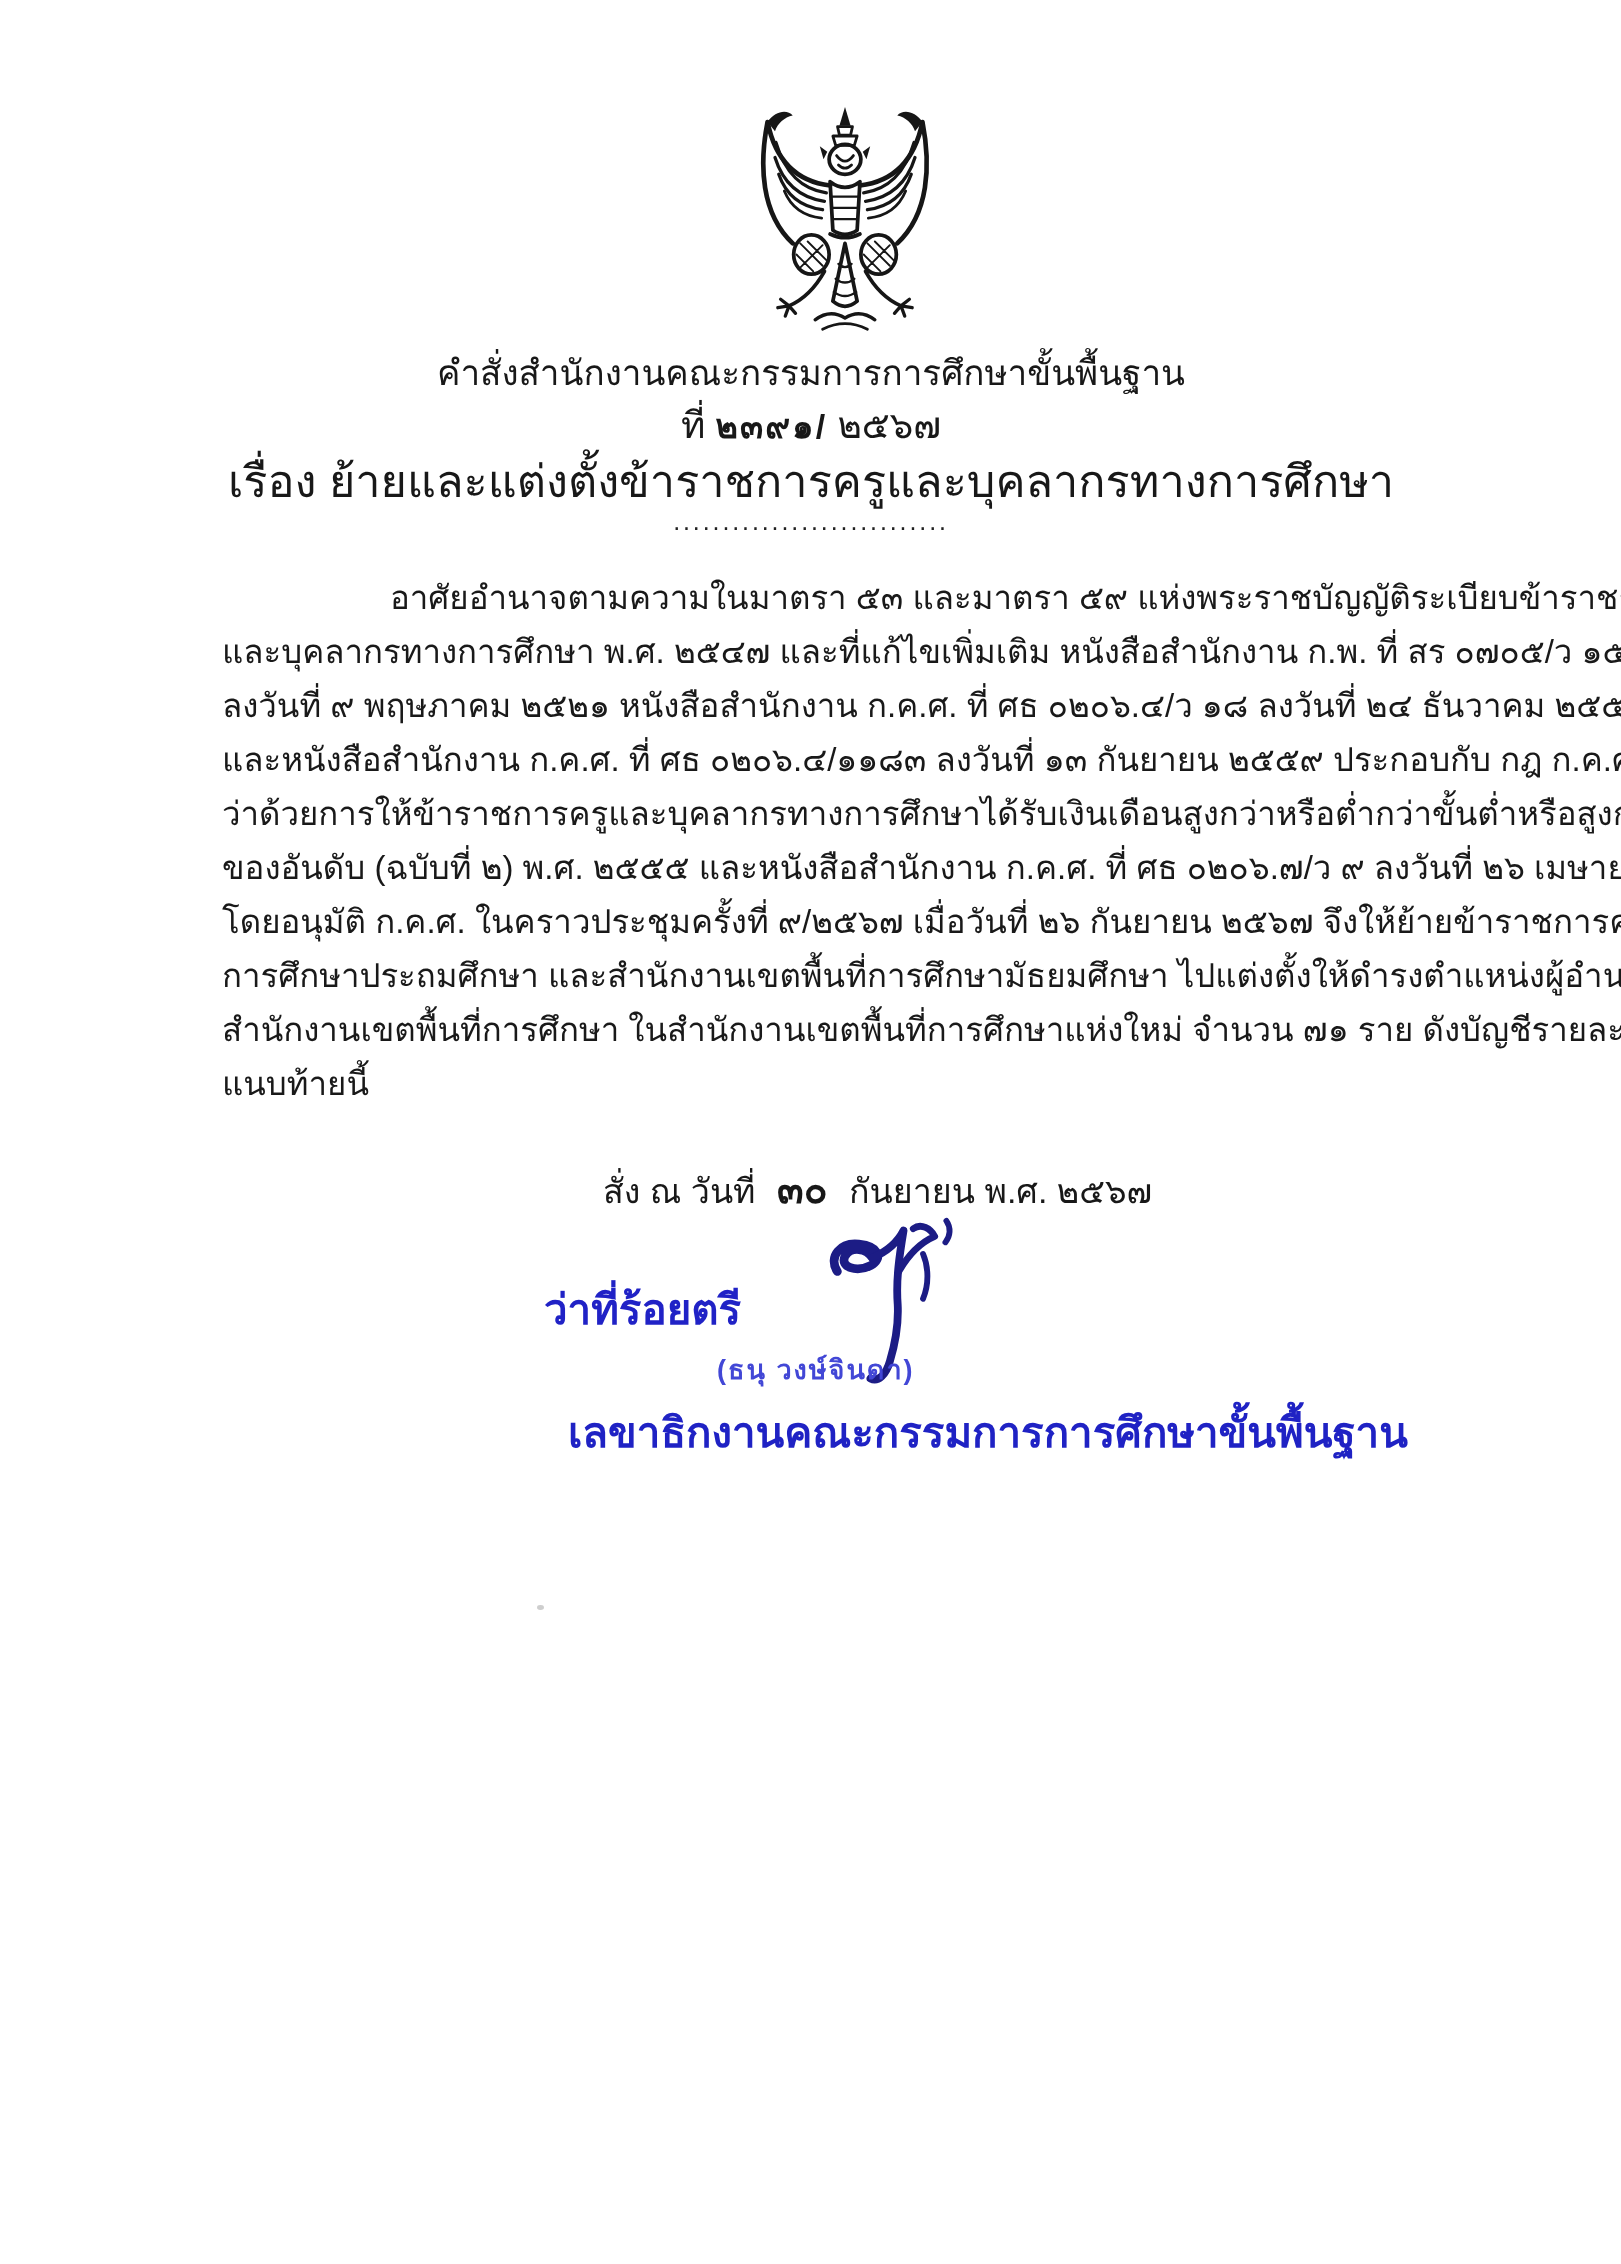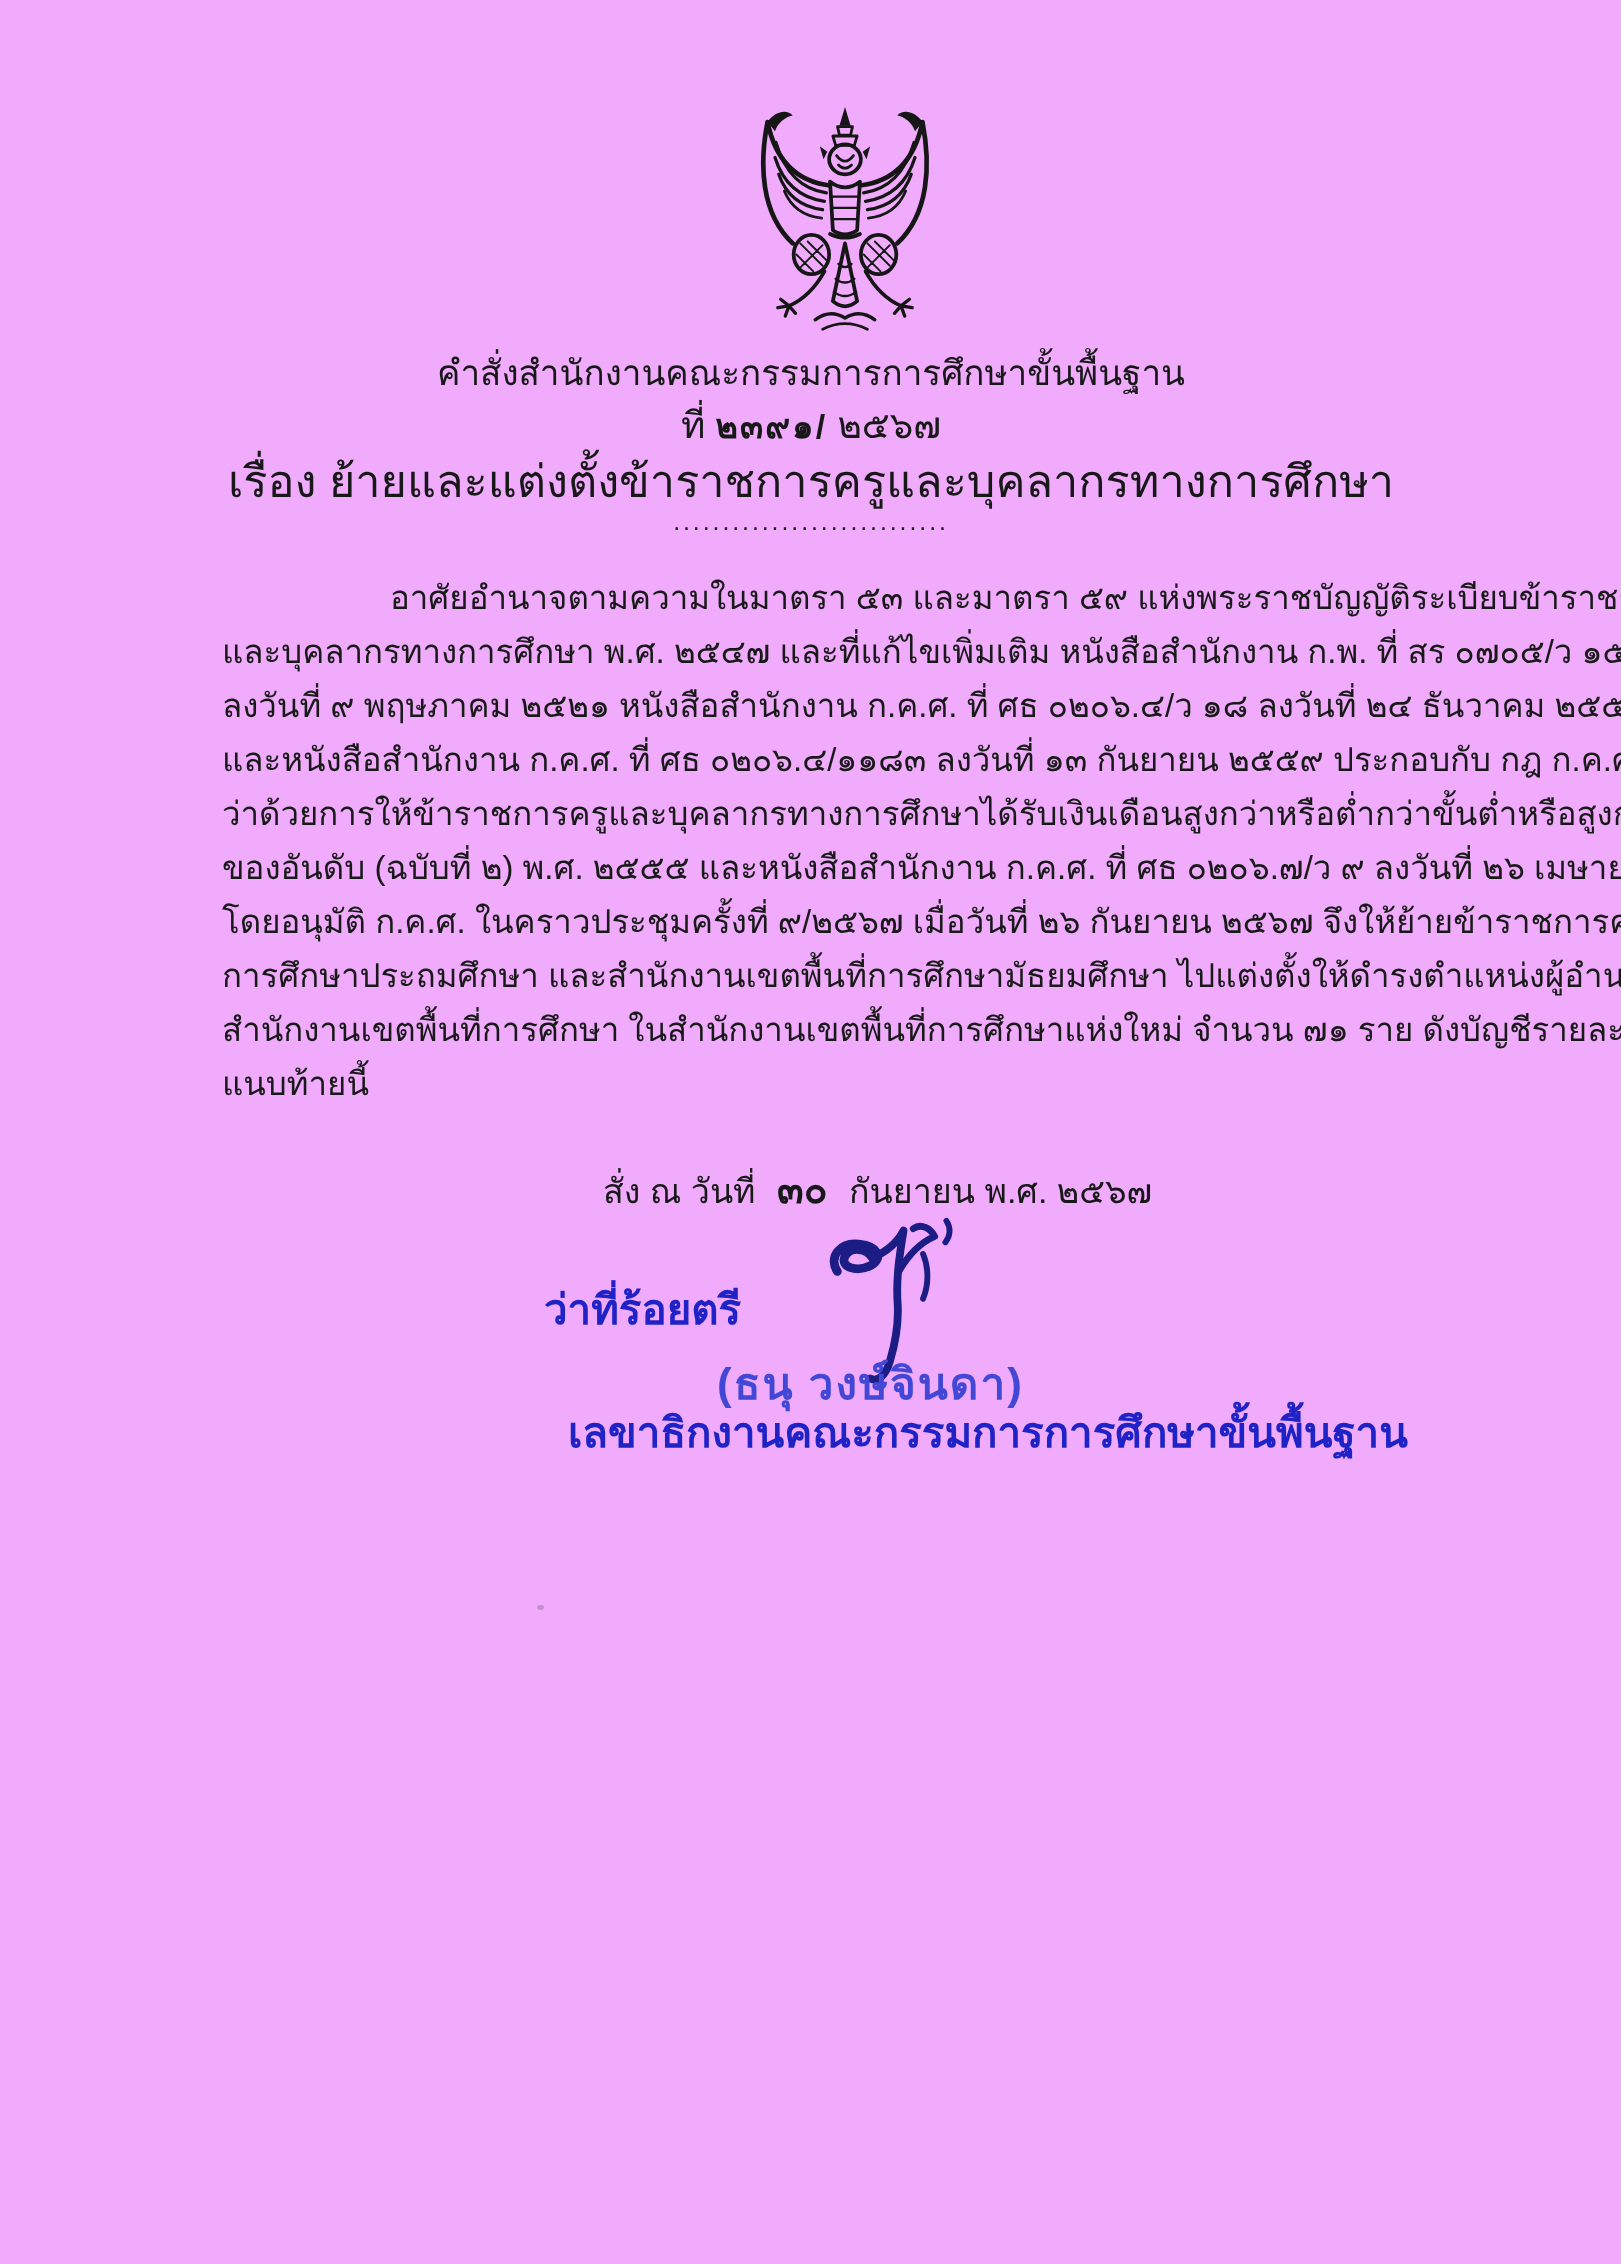--- a/index.html
+++ b/index.html
@@ -1,19 +1,19 @@
 <!DOCTYPE html>
 <html><head>
 <meta charset="utf-8">
 <style>
   html,body{margin:0;padding:0;background:#e8e8e8;}
   .page{
     position:relative;
     width:1622px;height:2265px;
-    background:#f0abfc;
+    background:#ffffff;
     margin:0 auto;
     font-family:"Liberation Sans", sans-serif;
     color:#1b1b1b;
     overflow:hidden;
   }
   .emblem{
     position:absolute;left:733px;top:101px;width:224px;height:238px;
   }
   .head{
     position:absolute;left:0;top:349px;width:1622px;text-align:center;
@@ -44,21 +44,21 @@
   .date-line .day{font-weight:700;font-size:39px;margin:0 21.5px;}
   .sig-scribble{
     position:absolute;left:808px;top:1215px;width:195px;height:185px;
   }
   .stamp-rank{
     position:absolute;left:544px;top:1276px;
     font-size:42px;font-weight:700;color:#2022c6;white-space:nowrap;
   }
   .stamp-name{
     position:absolute;left:717px;top:1348px;
-    font-size:44px;font-weight:600;color:#4247d6;letter-spacing:2px;white-space:nowrap;
+    font-size:27px;font-weight:600;color:#4247d6;letter-spacing:2px;white-space:nowrap;
   }
   .stamp-position{
     position:absolute;left:568px;top:1399px;
     font-size:42px;font-weight:700;color:#1f22c4;white-space:nowrap;
   }
   .speck{
     position:absolute;left:537px;top:1605px;width:6.8px;height:4.9px;
     background:rgba(60,60,60,.25);border-radius:50%;
   }
 </style>

